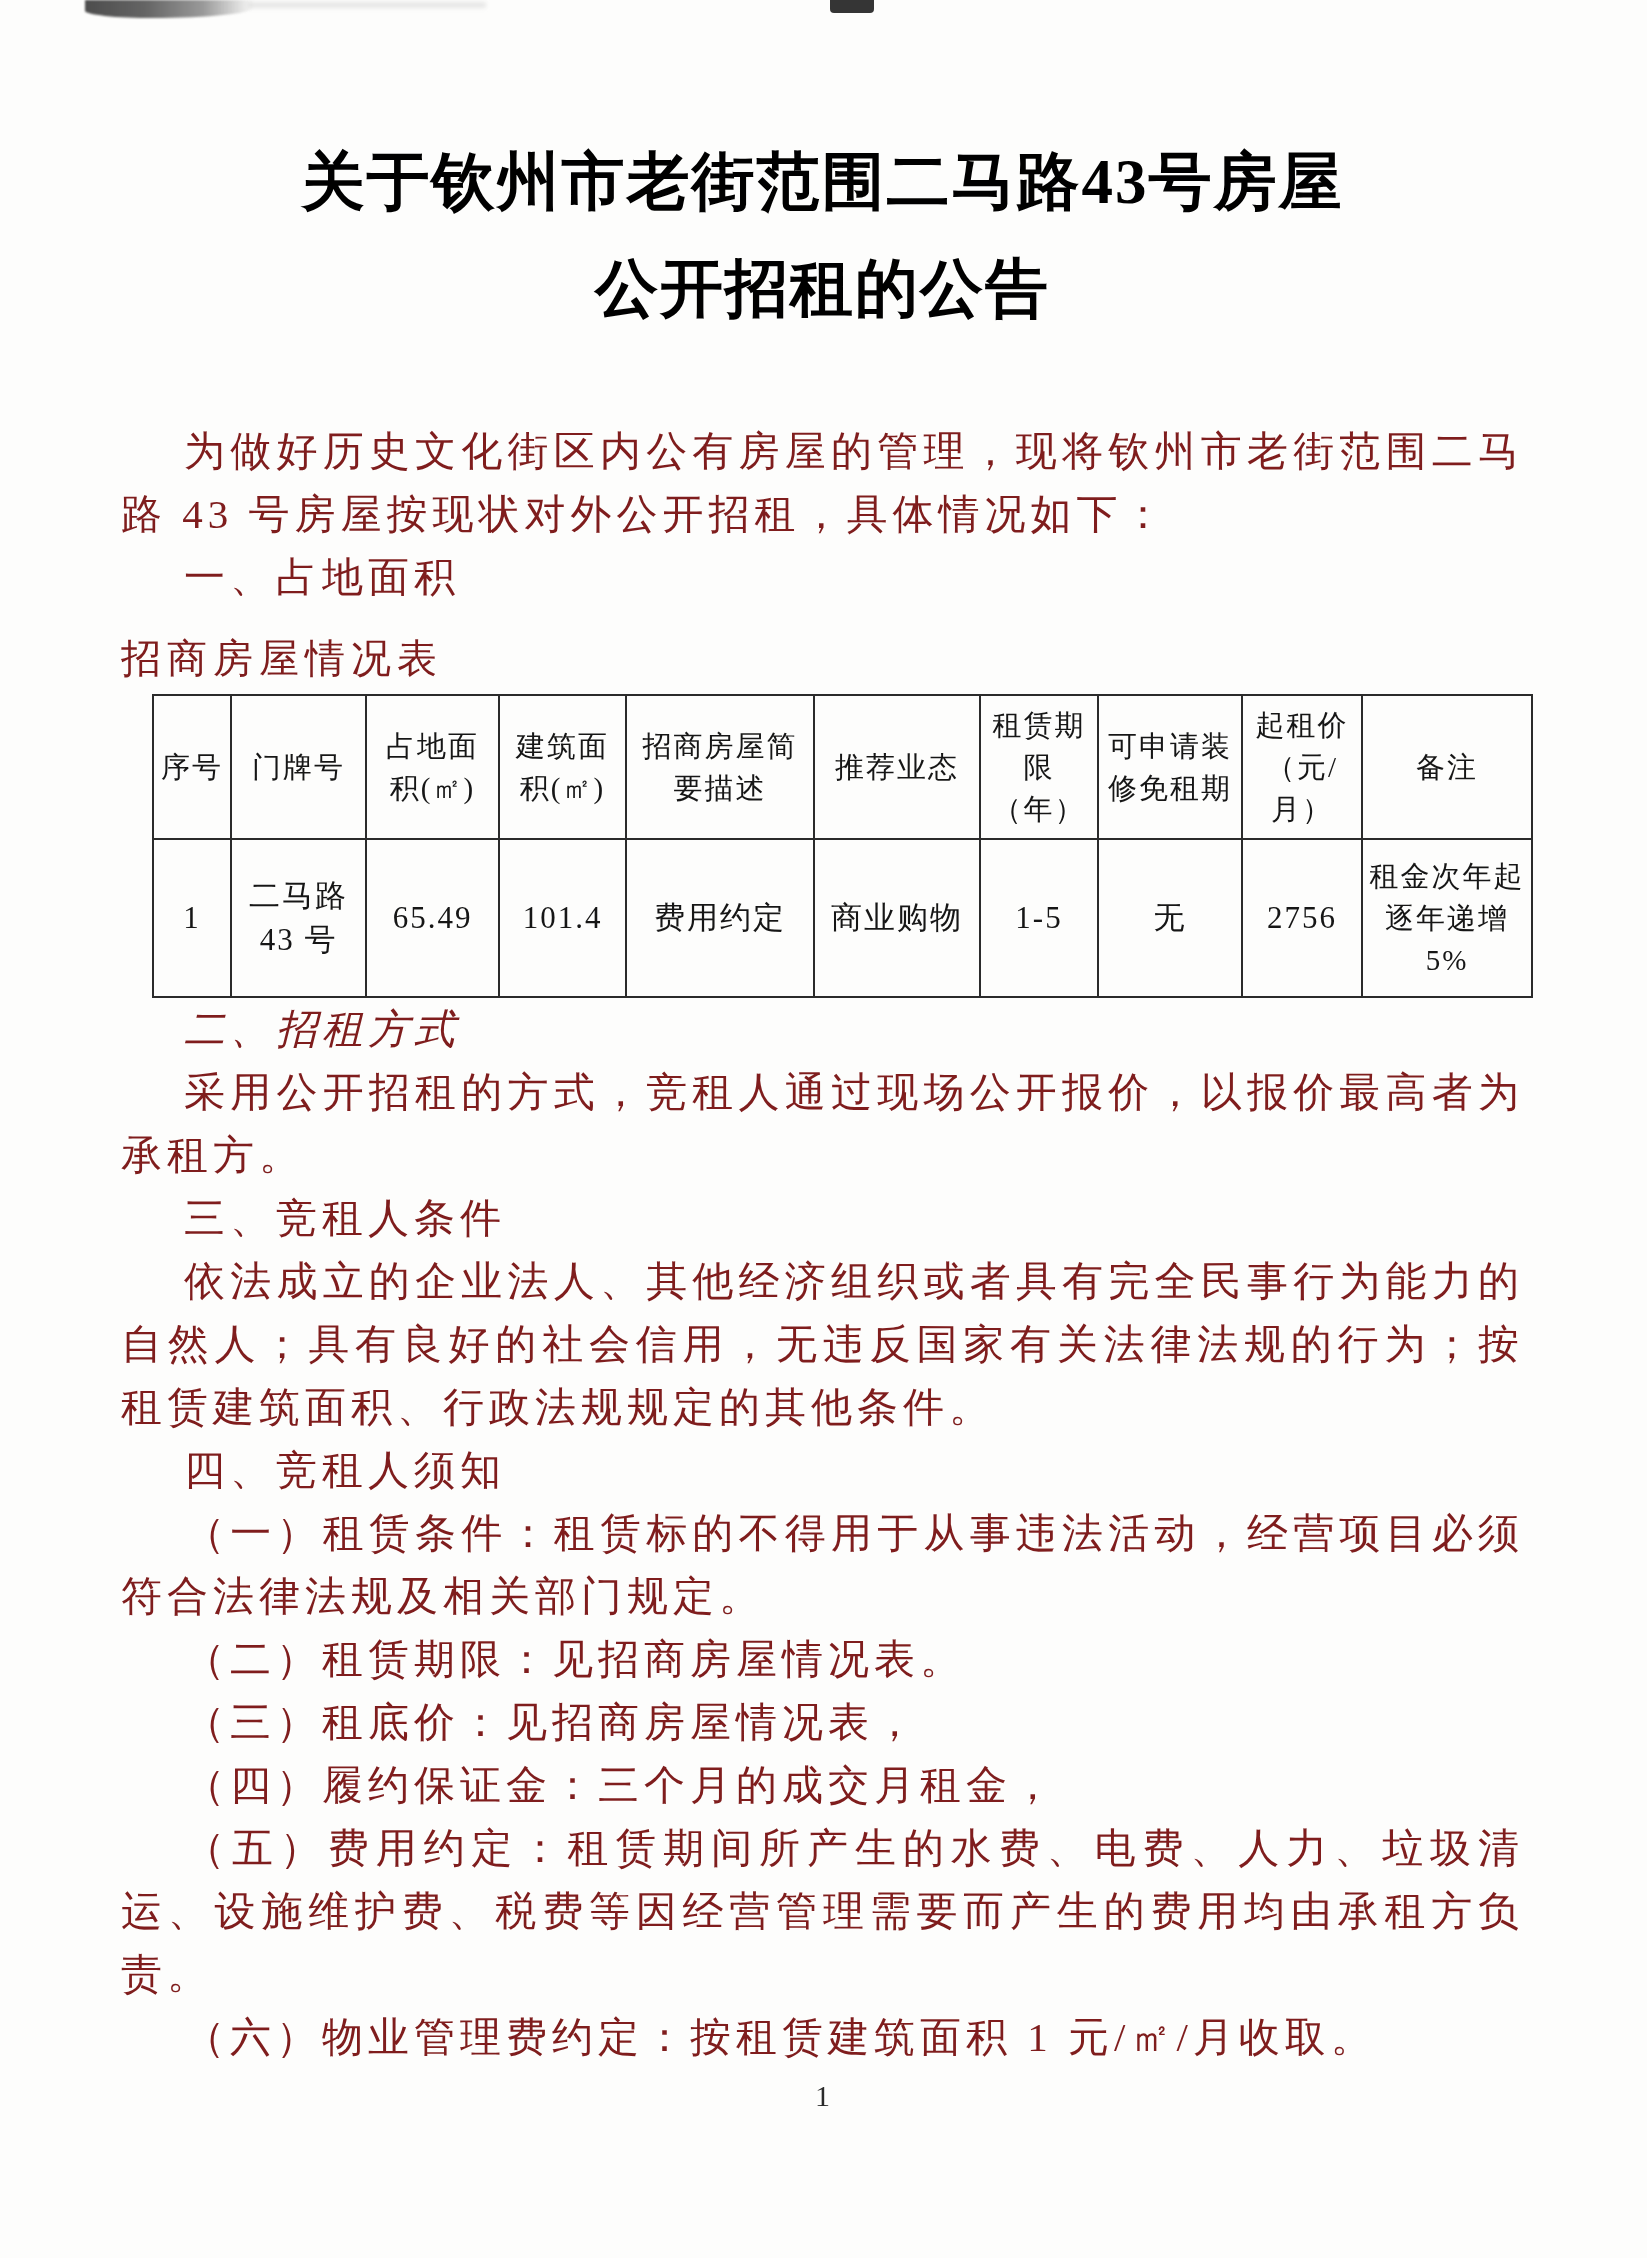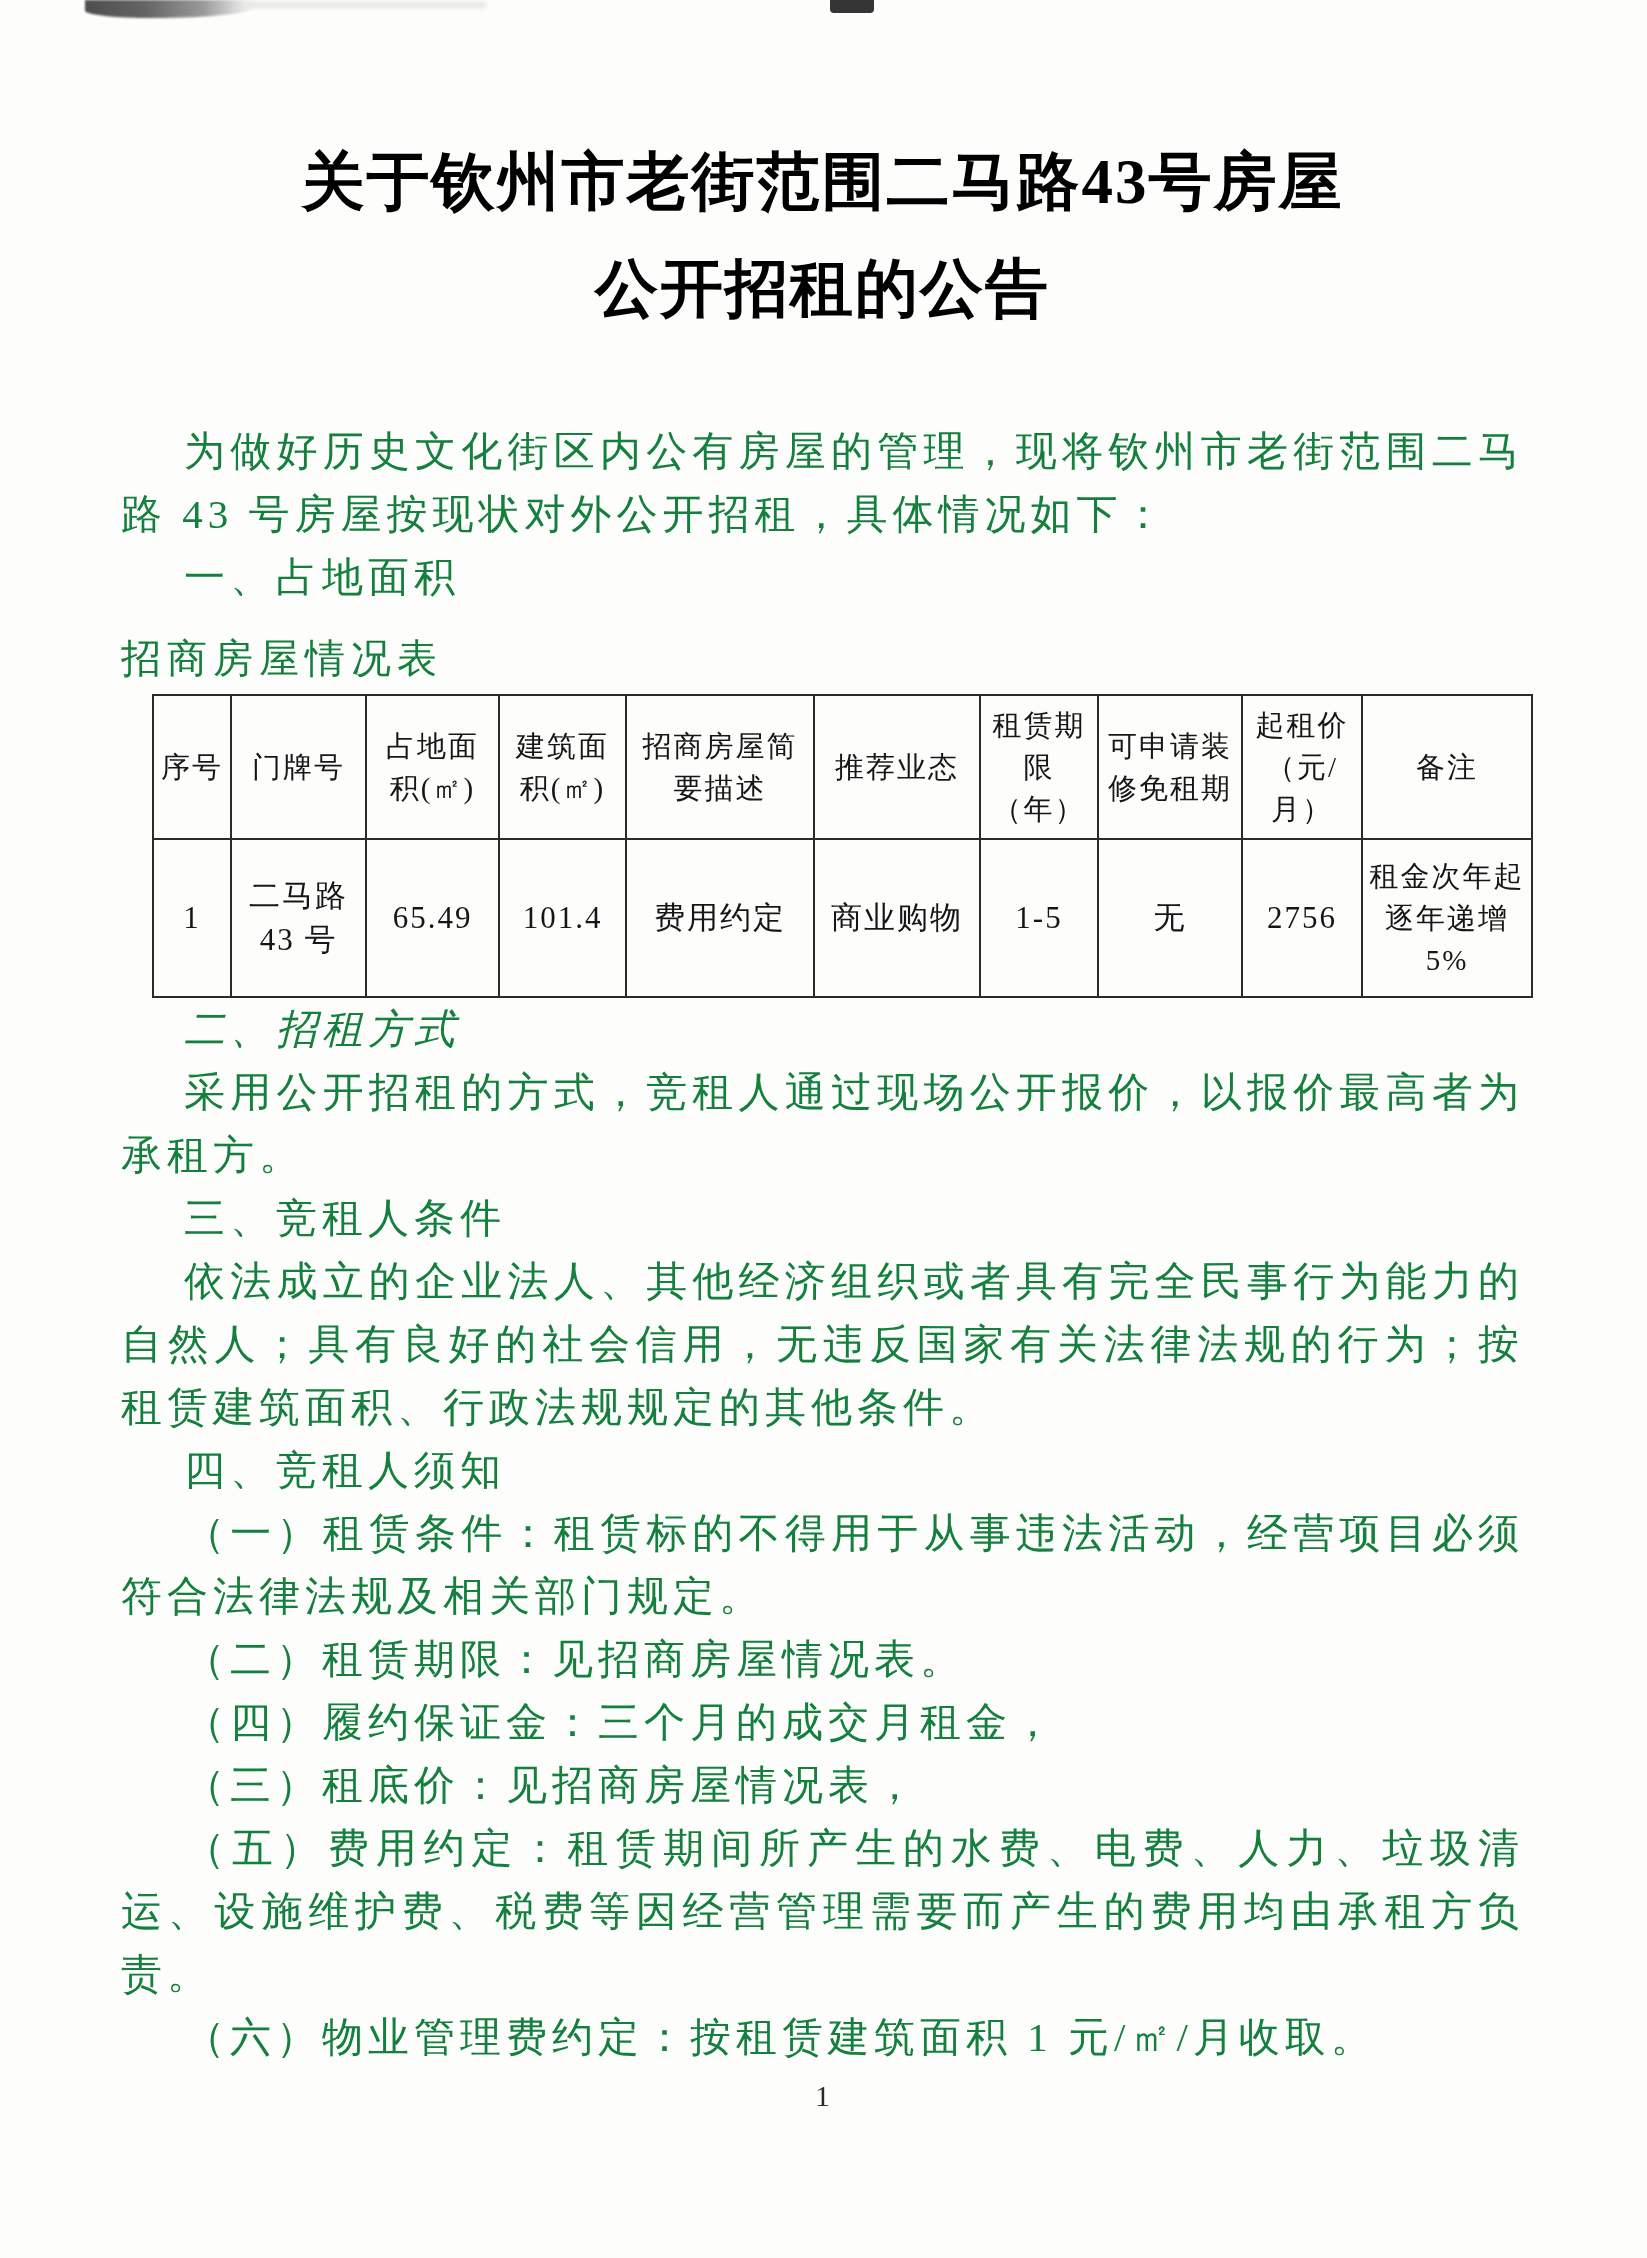--- a/index.html
+++ b/index.html
@@ -36,21 +36,21 @@
     font-weight:bold;color:#000;
     letter-spacing:2px;
   }
   .title .tline{display:block;}
 
   .bodyline{
     margin:0;
     font-size:41px;line-height:63px;
     letter-spacing:5px;
     text-align:justify;
-    color:#15803d;
+    color:#7f1d1d;
   }
   .indent{text-indent:63px;}
   .intro{margin-top:77px;}
   .caption{
     margin-top:18px;
     text-align:left;text-indent:0;
     font-size:40px;line-height:63px;letter-spacing:6px;
   }
 
   table.props{
@@ -147,21 +147,21 @@
 
     <p class="bodyline indent after-table">二、招租方式</p>
     <p class="bodyline indent">采用公开招租的方式，竞租人通过现场公开报价，以报价最高者为承租方。</p>
 
     <p class="bodyline indent">三、竞租人条件</p>
     <p class="bodyline indent">依法成立的企业法人、其他经济组织或者具有完全民事行为能力的自然人；具有良好的社会信用，无违反国家有关法律法规的行为；按租赁建筑面积、行政法规规定的其他条件。</p>
 
     <p class="bodyline indent">四、竞租人须知</p>
     <p class="bodyline indent">（一）租赁条件：租赁标的不得用于从事违法活动，经营项目必须符合法律法规及相关部门规定。</p>
     <p class="bodyline indent">（二）租赁期限：见招商房屋情况表。</p>
+    <p class="bodyline indent">（三）租底价：见招商房屋情况表，</p>
     <p class="bodyline indent">（四）履约保证金：三个月的成交月租金，</p>
-    <p class="bodyline indent">（三）租底价：见招商房屋情况表，</p>
     <p class="bodyline indent">（五）费用约定：租赁期间所产生的水费、电费、人力、垃圾清运、设施维护费、税费等因经营管理需要而产生的费用均由承租方负责。</p>
     <p class="bodyline indent">（六）物业管理费约定：按租赁建筑面积 1 元/㎡/月收取。</p>
 
     <div class="pagenum">1</div>
   </div>
 </div>
 
 
 </body></html>

